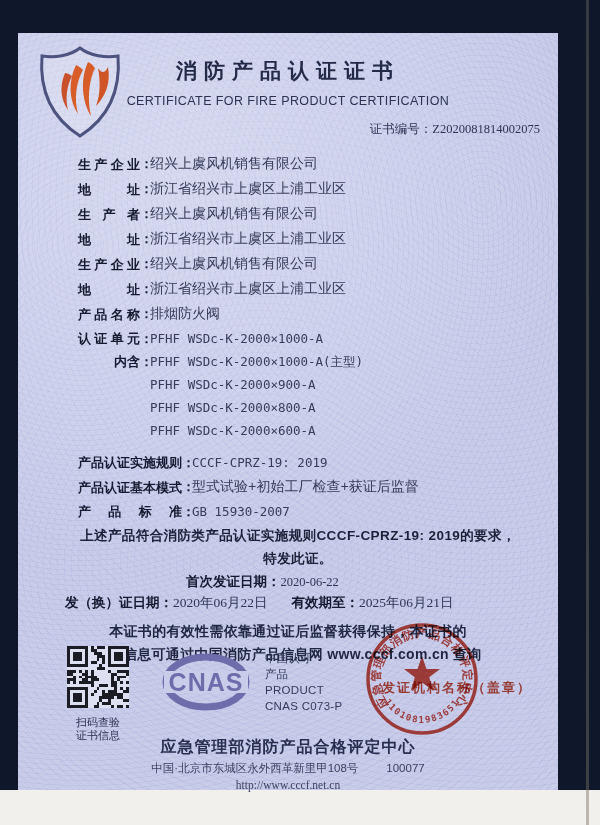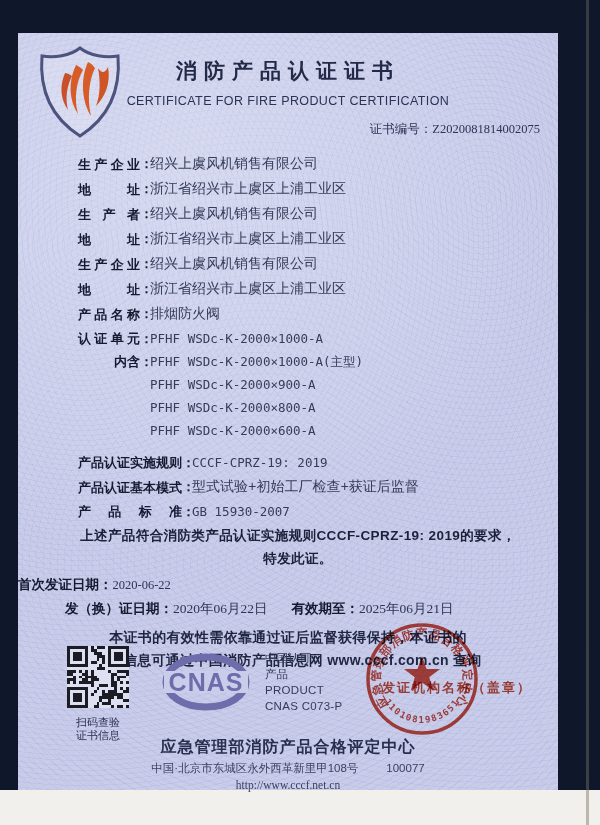--- a/index.html
+++ b/index.html
@@ -51,21 +51,21 @@
 
   .rules { padding-left:60px; margin-top:8px; }
   .rrow { line-height:23px; white-space:nowrap; }
   .rlabel { display:inline-block; width:104px; font-weight:700; font-size:13px;
     text-align:justify; text-align-last:justify; color:#141a30; vertical-align:bottom; }
 
   .statement { padding-left:60px; padding-right:40px; margin-top:2px;
     font-size:13.5px; font-weight:700; line-height:22.5px; color:#1b2138; letter-spacing:.4px;text-align:center; }
 
   .dates { margin-top:2px; }
-  .drow1 { line-height:26px; font-size:13.5px; }
+  .drow1 { padding-left:168px; line-height:19px; font-size:13.5px; }
   .drow2 { padding-left:47px; line-height:22.5px; font-size:13.5px; }
   .dlabel { font-weight:700; color:#141a30; }
   .dval { color:#2d3454; font-family:"Liberation Serif", serif; }
   .dgap { display:inline-block; width:24px; }
 
   .note { margin-top:5px; text-align:center; font-size:14px; font-weight:600;
     line-height:23px; color:#1f2642; letter-spacing:.3px; }
 
   .qr-block { position:absolute; left:48px; top:613px; width:64px; text-align:center; }
   .qr-caption { margin-top:4px; font-size:11px; line-height:13px; color:#2c3150;font-family:Liberation Serif, serif; }

